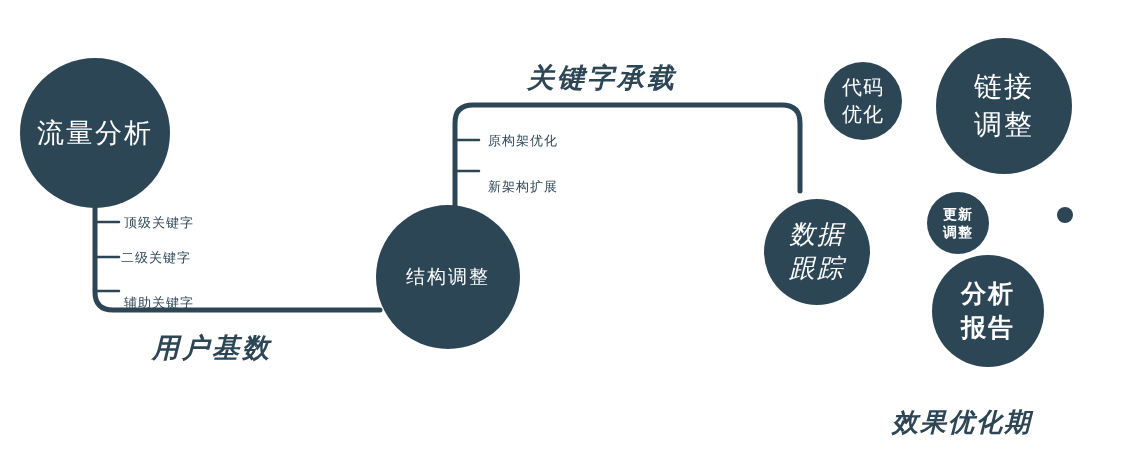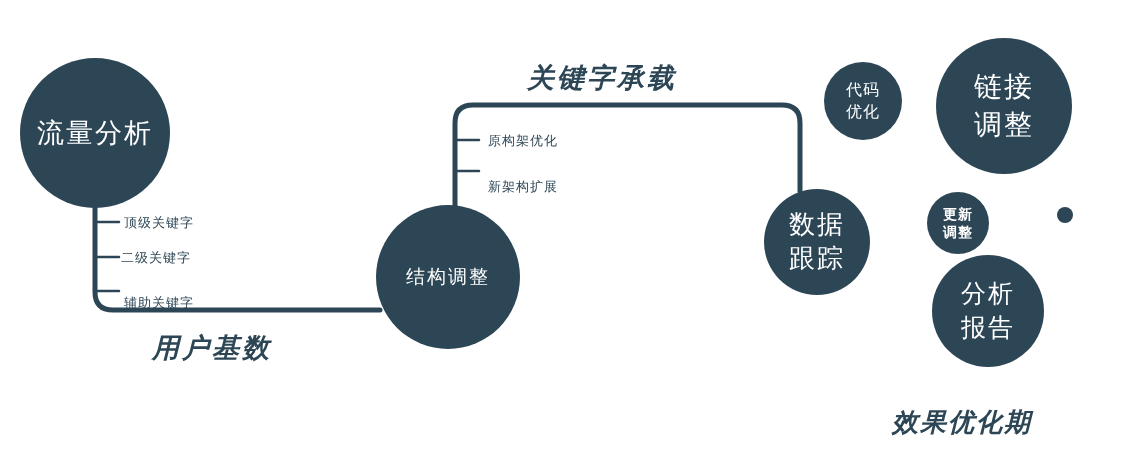--- a/index.html
+++ b/index.html
@@ -40,25 +40,25 @@
     display: flex;
     align-items: center;
     justify-content: center;
     text-align: center;
     letter-spacing: 2px;
   }
   .node .stacked span { display: block; }
 
   .node-traffic   { left: 20px;  top: 58px;  width: 150px; height: 150px; font-size: 27px; }
   .node-structure { left: 376px; top: 205px; width: 144px; height: 144px; font-size: 19px; }
-  .node-tracking  { left: 764px; top: 189px; width: 106px; height: 106px; font-size: 26px; line-height: 1.3; }
-  .node-code      { left: 824px; top: 62px;  width: 78px;  height: 78px;  font-size: 16px; line-height: 1.35; letter-spacing: 1px; }
+  .node-tracking  { left: 764px; top: 199px; width: 106px; height: 106px; font-size: 26px; line-height: 1.3; font-style: italic; }
+  .node-code      { left: 824px; top: 62px;  width: 78px;  height: 78px;  font-size: 20px; line-height: 1.35; letter-spacing: 1px; }
   .node-link      { left: 936px; top: 38px;  width: 136px; height: 136px; font-size: 28px; line-height: 1.35; }
   .node-update    { left: 927px; top: 192px; width: 62px;  height: 62px;  font-size: 14px; font-weight: bold; line-height: 1.3; letter-spacing: 1px; }
-  .node-report    { left: 932px; top: 255px; width: 112px; height: 112px; font-size: 25px; line-height: 1.35; }
+  .node-report    { left: 932px; top: 255px; width: 112px; height: 112px; font-size: 25px; line-height: 1.35; font-weight: bold; }
 
   .dot {
     position: absolute;
     left: 1057px; top: 207px;
     width: 16px; height: 16px;
     border-radius: 50%;
     background: var(--primary, #2d4656);
   }
 
   .edge-label {

